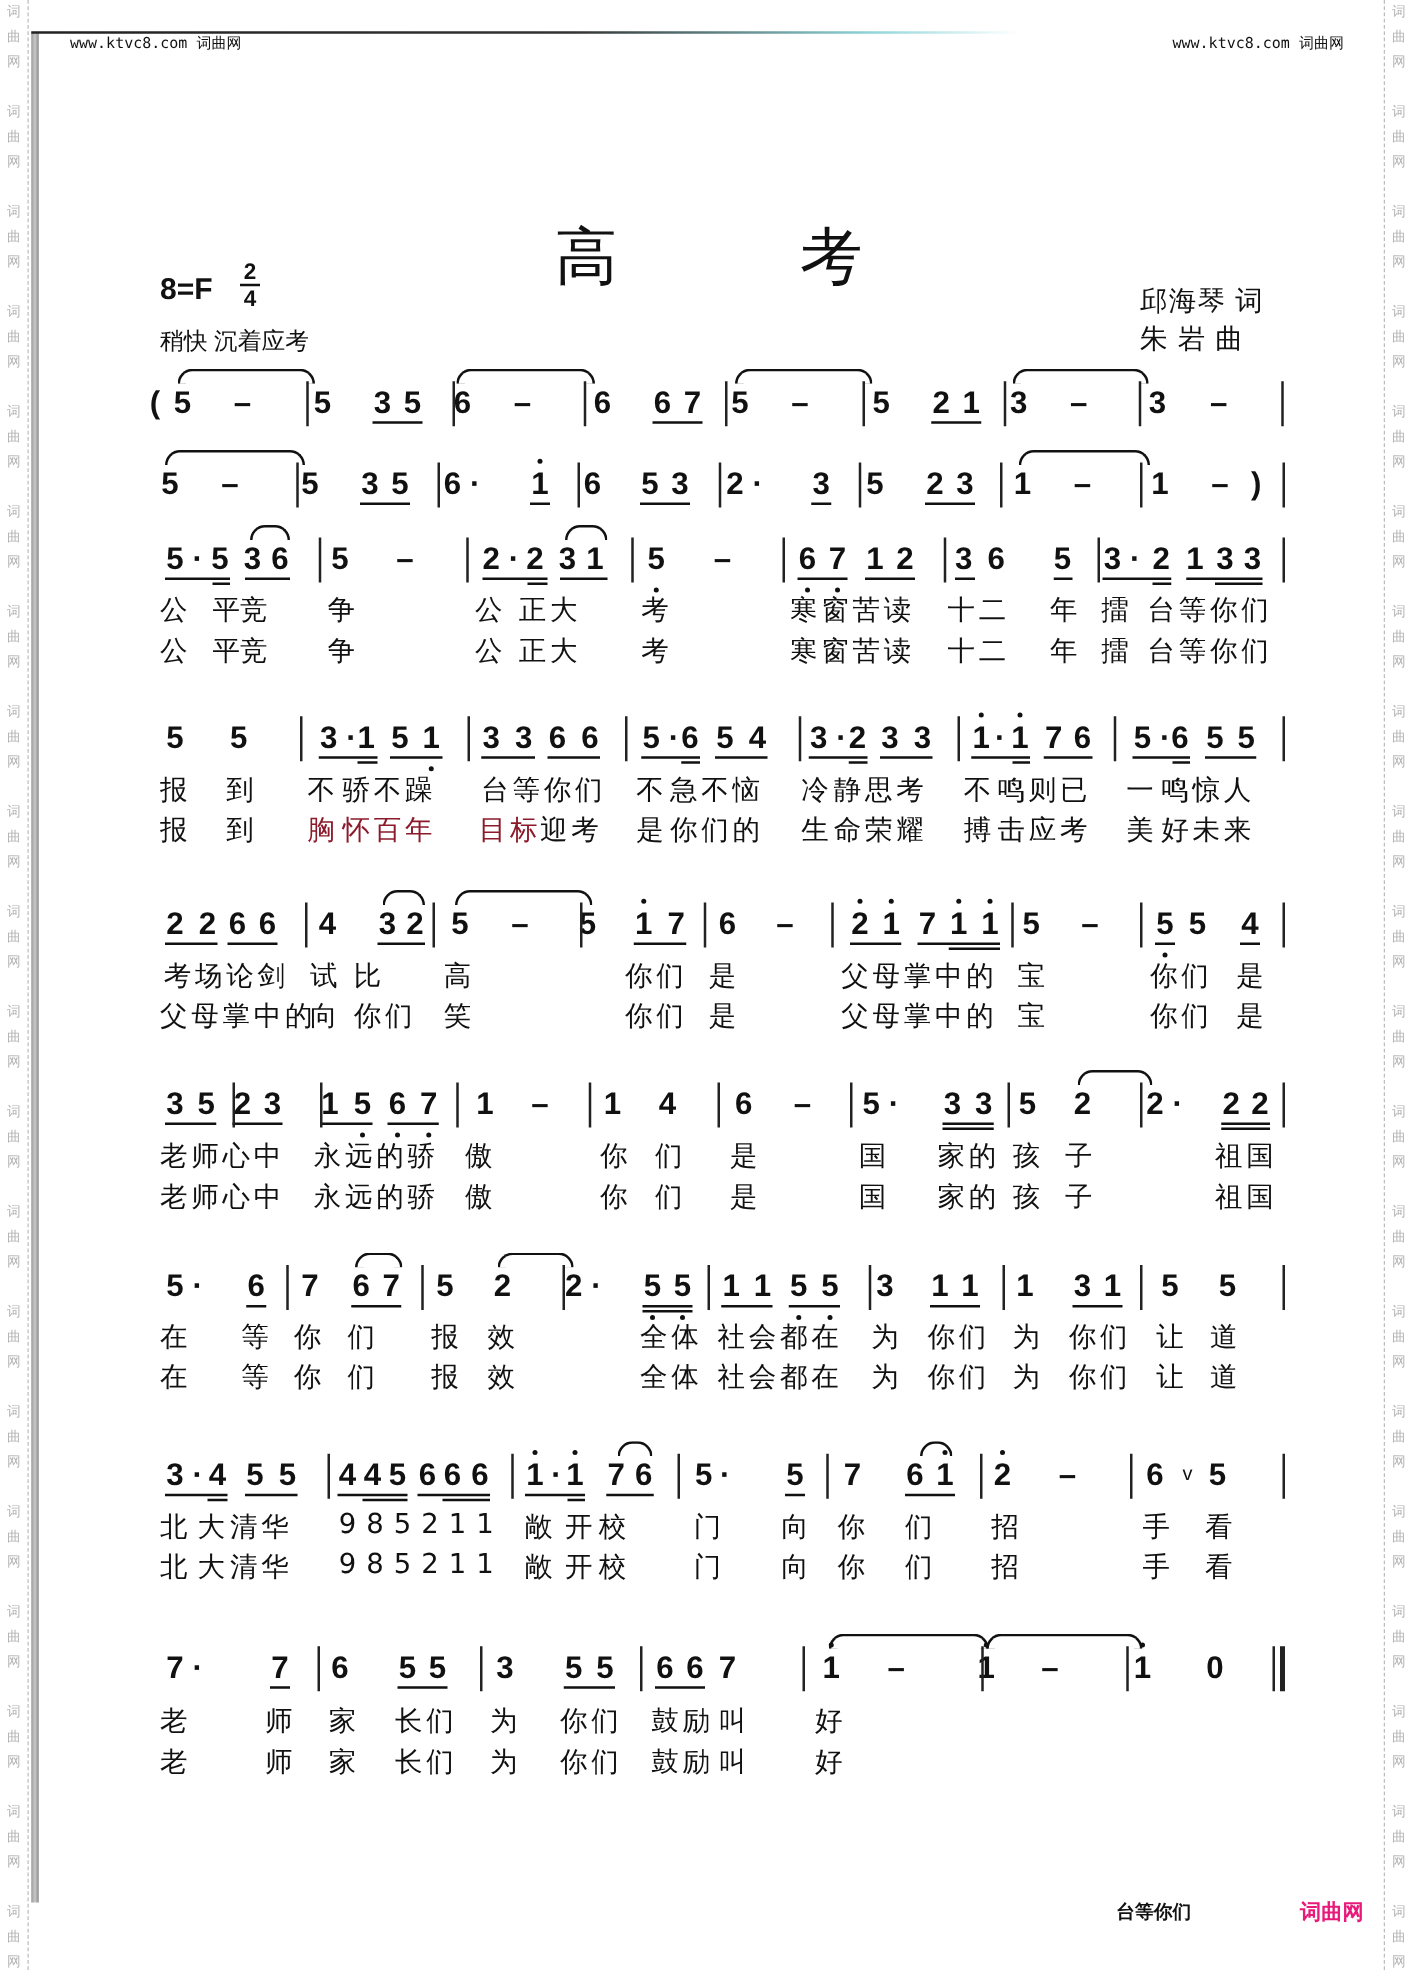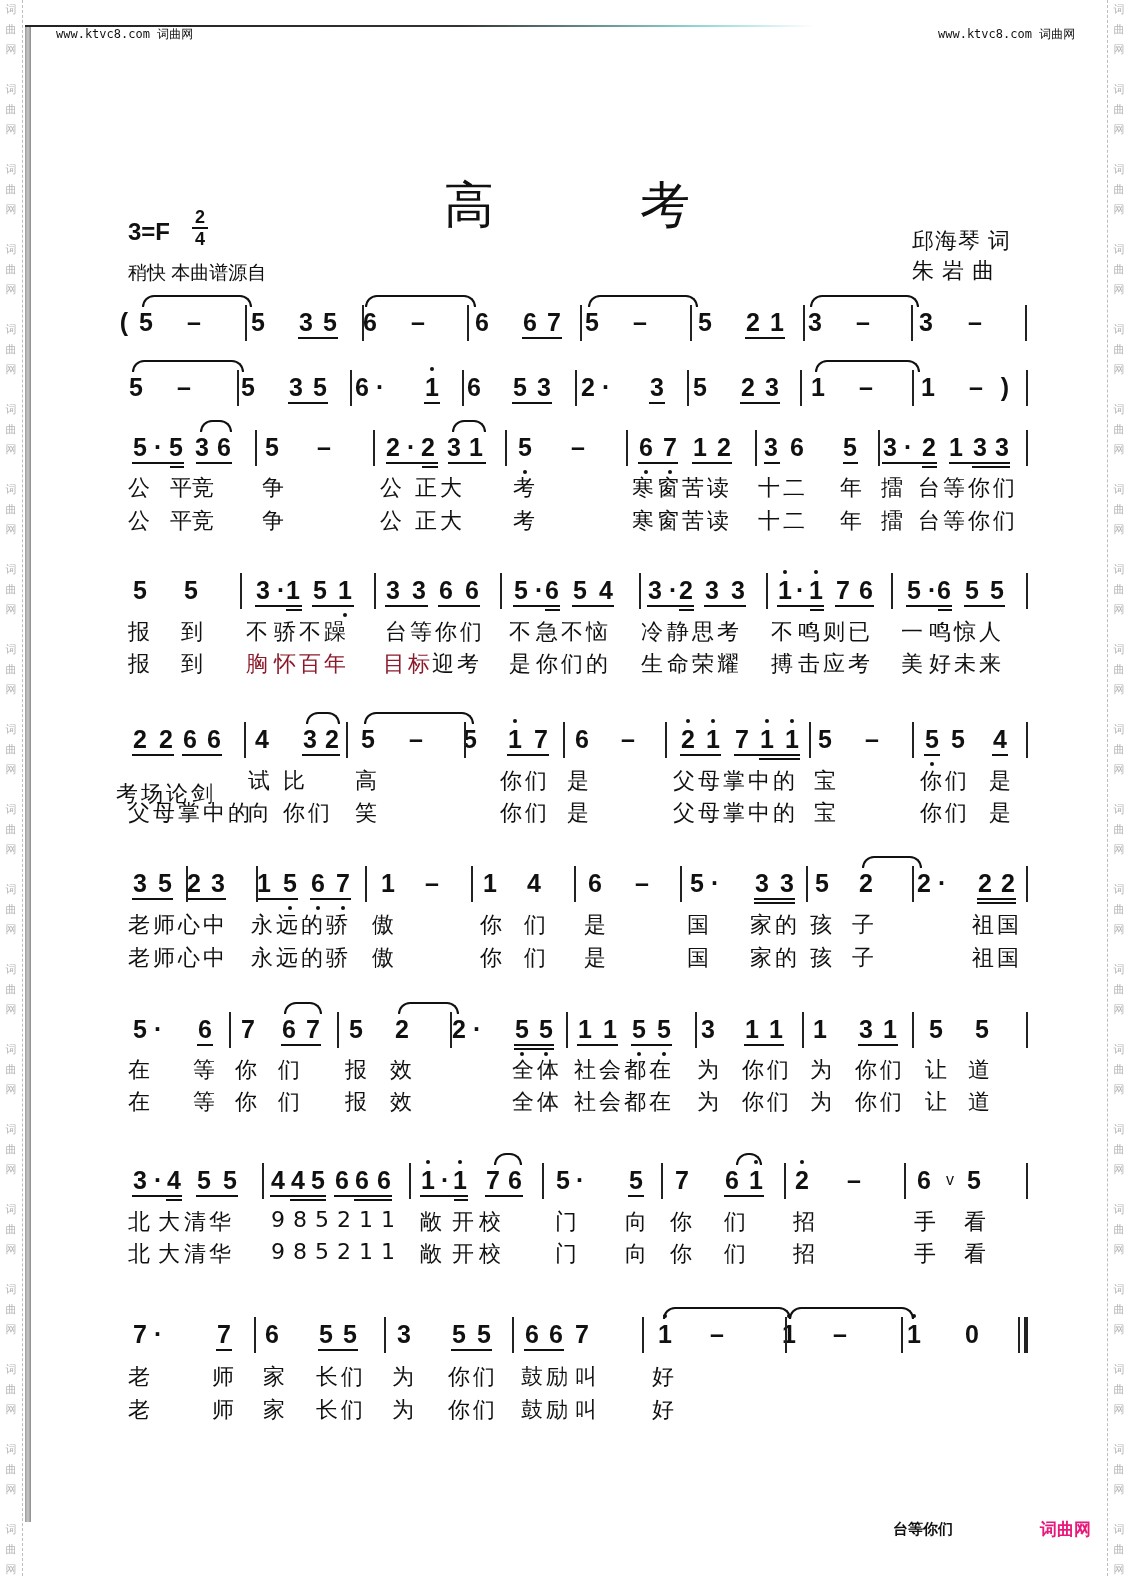--- a/index.html
+++ b/index.html
@@ -169,27 +169,27 @@
 <div class="site-url" style="left:56px">
   <span>www.ktvc8.com</span> <span style="font-family:'DejaVu Sans',sans-serif">词曲网</span>
 </div>
 <div class="site-url" style="left:938px">
   <span>www.ktvc8.com</span> <span style="font-family:'DejaVu Sans',sans-serif">词曲网</span>
 </div>
 
 <div class="title" style="left:444px">高</div>
 <div class="title" style="left:640px">考</div>
 
-<div class="key"><span>3=F</span></div>
+<div class="key"><span>8=F</span></div>
 <div class="timesig">
   <span>2</span>
   <span class="bar"></span>
   <span>4</span>
 </div>
-<div class="tempo">稍快 本曲谱源自</div>
+<div class="tempo">稍快 沉着应考</div>
 <div class="credit" style="top:226px">邱海琴 词</div>
 <div class="credit" style="top:256px">朱 岩 曲</div>
 
 <div id="score">
     <div class="row" style="top: 305px;">
       <span class="tok" style="left: 116px; width: 16px;"><span>(</span></span>
       <span class="tok" style="left: 138px; width: 16px;"><span>5</span></span>
       <span class="tok" style="left: 186px; width: 16px;"><span>–</span></span>
       <span class="tok" style="left: 250px; width: 16px;"><span>5</span></span>
       <span class="tok" style="left: 298px; width: 16px;"><span>3</span></span>
@@ -635,21 +635,21 @@
     <span class="lyric" style="left: 536px; top: 649px; letter-spacing: 3px;">你们的</span>
     <span class="lyric" style="left: 641px; top: 649px;">生</span>
     <span class="lyric" style="left: 667px; top: 649px; letter-spacing: 3px;">命荣耀</span>
     <span class="lyric" style="left: 771px; top: 649px;">搏</span>
     <span class="lyric" style="left: 798px; top: 649px; letter-spacing: 3px;">击应考</span>
     <span class="lyric" style="left: 901px; top: 649px;">美</span>
     <span class="lyric" style="left: 929px; top: 649px; letter-spacing: 3px;">好未来</span>
     <span class="lyric red" style="left: 246px; top: 649px;">胸</span>
     <span class="lyric red" style="left: 274px; top: 649px; letter-spacing: 3px;">怀百年</span>
     <span class="lyric red" style="left: 383px; top: 649px; letter-spacing: 3px;">目标</span>
-    <span class="lyric" style="left: 116px; top: 766px; letter-spacing: 3px; margin-top: 13px;">考场论剑</span>
+    <span class="lyric" style="left: 131px; top: 766px; letter-spacing: 3px;">考场论剑</span>
     <span class="lyric" style="left: 248px; top: 766px;">试</span>
     <span class="lyric" style="left: 283px; top: 766px;">比</span>
     <span class="lyric" style="left: 355px; top: 766px;">高</span>
     <span class="lyric" style="left: 500px; top: 766px; letter-spacing: 3px;">你们</span>
     <span class="lyric" style="left: 567px; top: 766px;">是</span>
     <span class="lyric" style="left: 673px; top: 766px; letter-spacing: 3px;">父母掌中的</span>
     <span class="lyric" style="left: 814px; top: 766px;">宝</span>
     <span class="lyric" style="left: 920px; top: 766px; letter-spacing: 3px;">你们</span>
     <span class="lyric" style="left: 989px; top: 766px;">是</span>
     <span class="lyric" style="left: 128px; top: 798px; letter-spacing: 3px;">父母掌中的</span>

